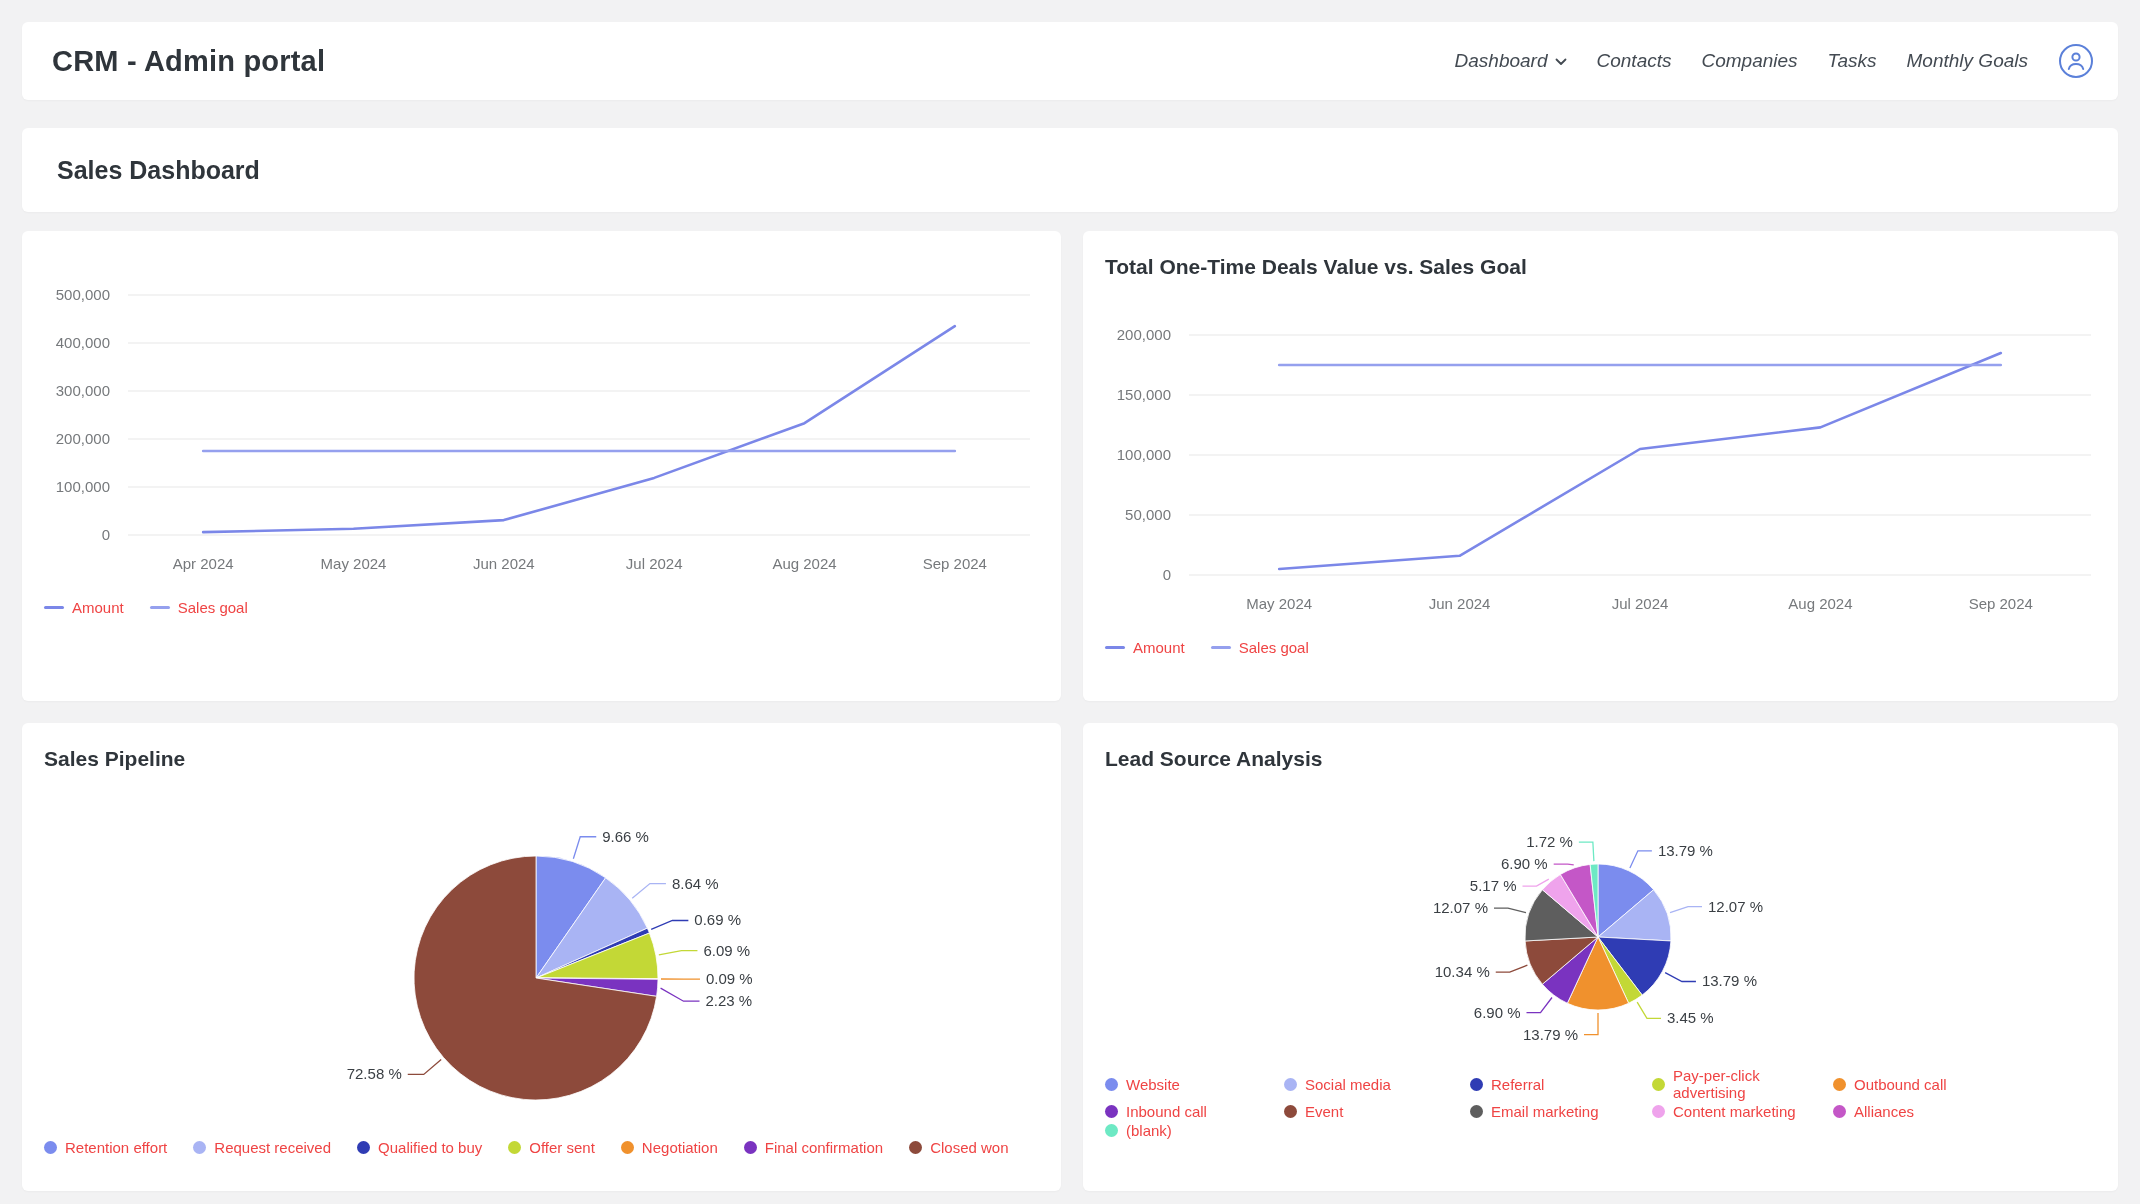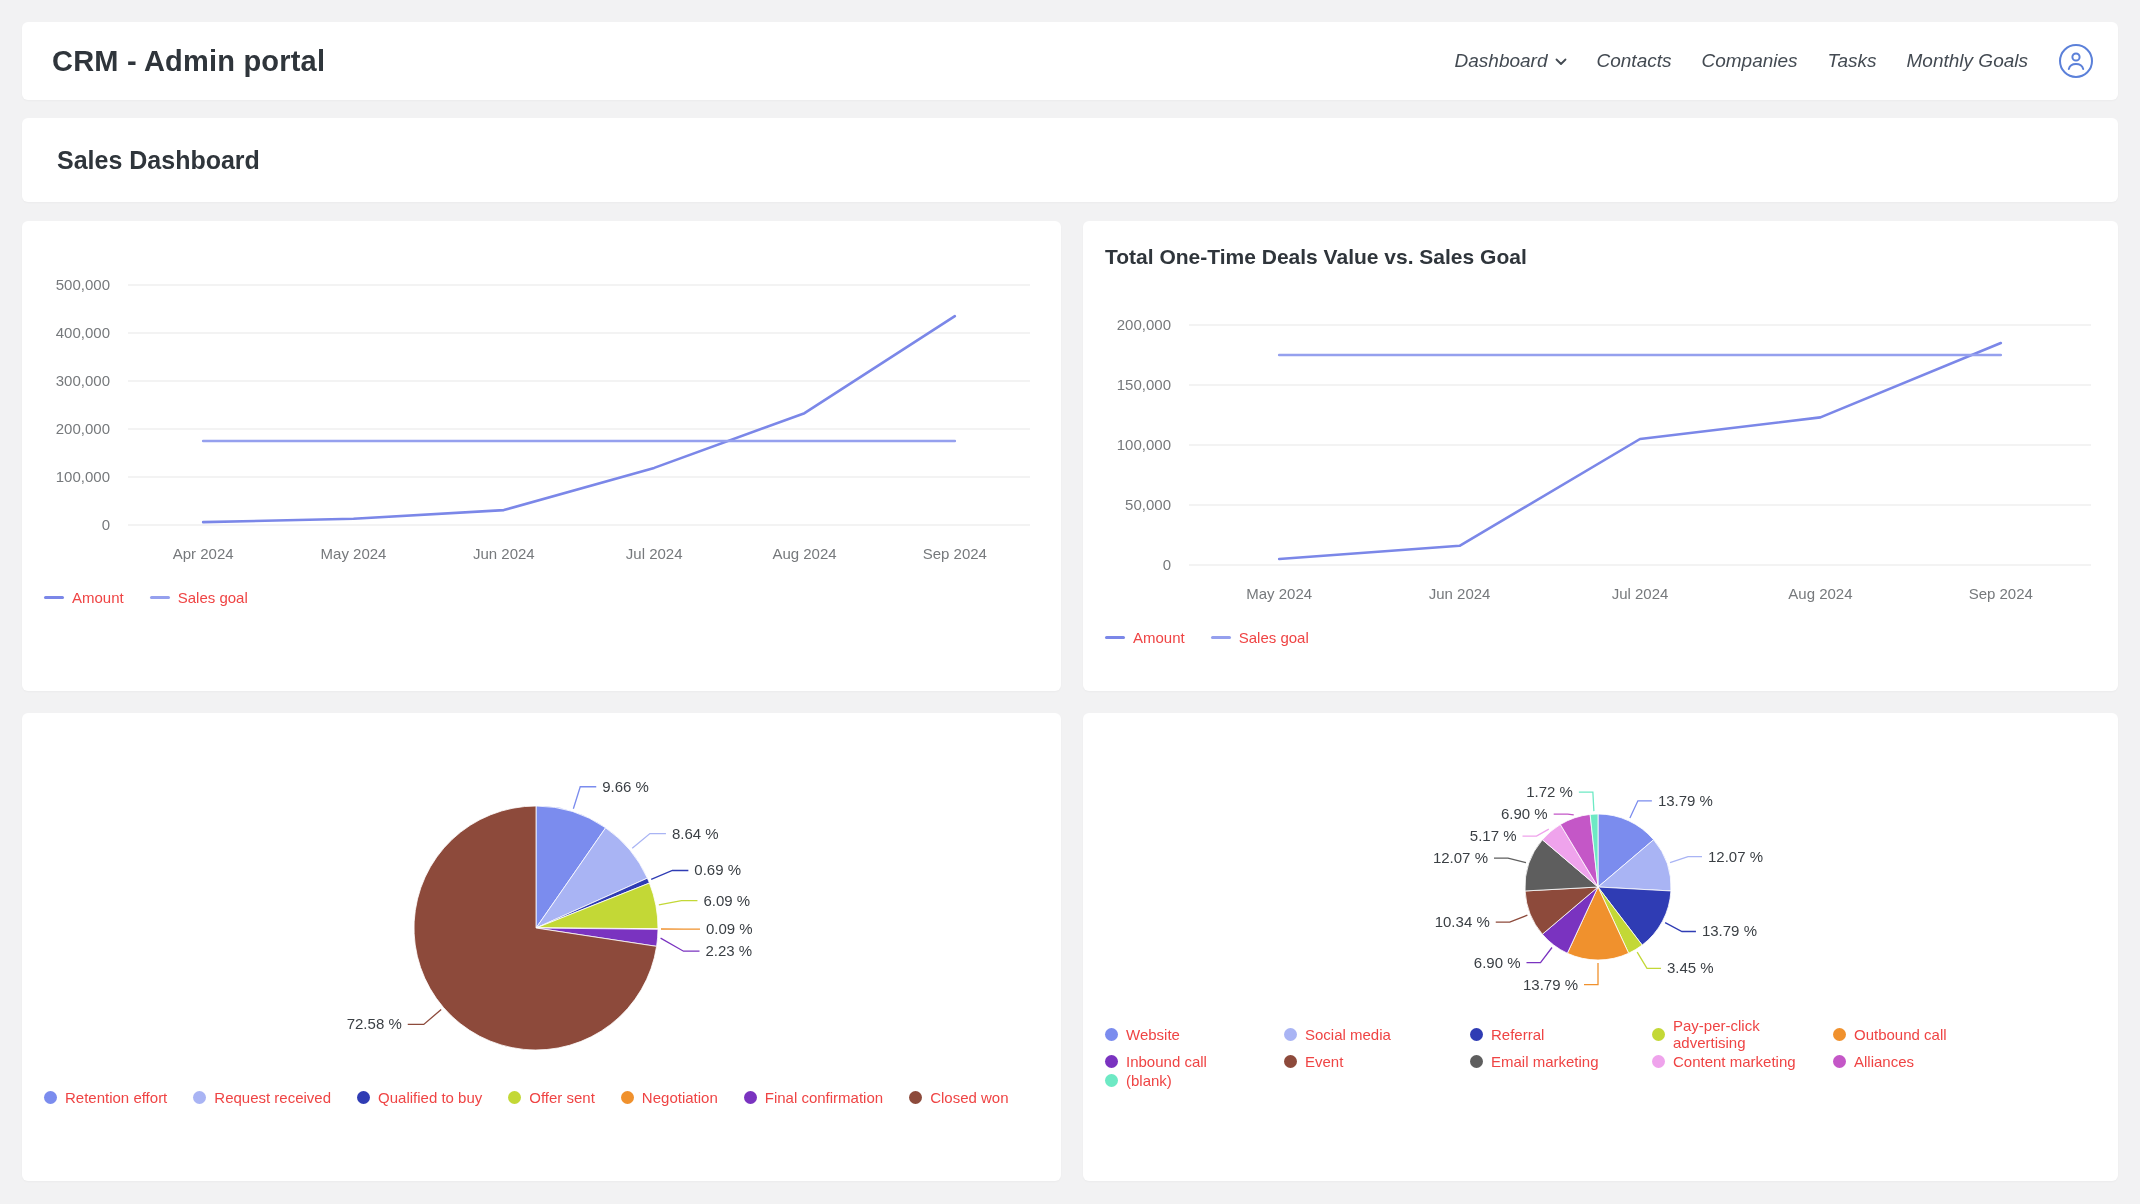--- a/index.html
+++ b/index.html
@@ -8,21 +8,21 @@
     width:2140px; height:1204px;
     background:#f2f2f3;
     font-family:"Liberation Sans", sans-serif;
     padding:22px;
     overflow:hidden;
     color:#2f353b;
   }
   .card { background:#fff; border-radius:6px; box-shadow:0 1px 2px rgba(0,0,0,0.03); }
   .header {
     height:78px; display:flex; align-items:center; justify-content:space-between;
-    padding:0 24px 0 30px; margin-bottom:18px;gap:13px;
+    padding:0 24px 0 30px; margin-bottom:28px;gap:13px;
   }
   .header h1 { font-size:29px; margin:0; font-weight:700; letter-spacing:0.2px; }
   .nav { display:flex; align-items:center; gap:30px; font-size:19px; color:#434a52;font-style:italic; }
   .nav-item { display:flex; align-items:center; gap:7px; cursor:pointer; white-space:nowrap; }
   .chev { display:inline-block; margin-top:2px; }
   .avatar { width:36px; height:36px; cursor:pointer; }
   .title-card { height:84px; display:flex; align-items:center; padding:0 24px; margin-bottom:19px; }
   .title-card h2 { font-size:25px; font-weight:700; margin:11px; }
   .grid {
     display:grid;
@@ -144,20 +144,21 @@
           <span>Amount</span>
         </div>
         <div class="legend-item">
           <span class="swatch-dash" style="background: rgb(149, 160, 238);"></span>
           <span>Sales goal</span>
         </div>
       </div>
   </div>
 
   <div class="card chart-card">
+    <h3>Sales Pipeline</h3>
     <svg width="995" height="332" viewBox="0 0 995 332">
         <path d="M 492 191 L 492 69 A 122 122 0 0 1 561.5972522137679 90.79908940387224 Z" fill="#7b8cee" stroke="#ffffff" stroke-width="0.8"></path>
         <path d="M 492 191 L 561.5972522137679 90.79908940387224 A 122 122 0 0 1 603.359837938413 141.17042550522442 Z" fill="#a9b4f4" stroke="#ffffff" stroke-width="0.8"></path>
         <path d="M 492 191 L 603.359837938413 141.17042550522442 A 122 122 0 0 1 605.4152236760523 146.0446105732469 Z" fill="#2f3cb4" stroke="#ffffff" stroke-width="0.8"></path>
         <path d="M 492 191 L 605.4152236760523 146.0446105732469 A 122 122 0 0 1 613.9982593954052 191.65169355637616 Z" fill="#c3d836" stroke="#ffffff" stroke-width="0.8"></path>
         <path d="M 492 191 L 613.9982593954052 191.65169355637616 A 122 122 0 0 1 613.9926220615658 192.34170136168942 Z" fill="#f0912d" stroke="#ffffff" stroke-width="0.8"></path>
         <path d="M 492 191 L 613.9926220615658 192.34170136168942 A 122 122 0 0 1 612.6091939372889 209.36905925183555 Z" fill="#7a33c0" stroke="#ffffff" stroke-width="0.8"></path>
         <path d="M 492 191 L 612.6091939372889 209.36905925183555 A 122 122 0 1 1 492 69 Z" fill="#8d4a3b" stroke="#ffffff" stroke-width="0.8"></path>
         <polyline points="529.3623578835827,71.71440064542962 536.237031734162,49.76585036418868 552.237031734162,49.76585036418868" fill="none" stroke="#7b8cee" stroke-width="1.3"></polyline>
         <text x="558.237031734162" y="54.76585036418868" text-anchor="start" fill="#3a3f44" font-size="15">9.66 %</text>
@@ -200,20 +201,21 @@
           <span>Final confirmation</span>
         </div>
         <div class="legend-item">
           <span class="swatch-dot" style="background: rgb(141, 74, 59);"></span>
           <span>Closed won</span>
         </div>
       </div>
   </div>
 
   <div class="card chart-card">
+    <h3>Lead Source Analysis</h3>
     <svg width="991" height="260" viewBox="0 0 991 260">
         <path d="M 493 150 L 493 77 A 73 73 0 0 1 548.6327095598562 102.73477359592266 Z" fill="#7b8cee" stroke="#ffffff" stroke-width="0.8"></path>
         <path d="M 493 150 L 548.6327095598562 102.73477359592266 A 73 73 0 0 1 565.8928107182495 153.95450952628138 Z" fill="#a9b4f4" stroke="#ffffff" stroke-width="0.8"></path>
         <path d="M 493 150 L 565.8928107182495 153.95450952628138 A 73 73 0 0 1 537.1821249575387 208.11144322968102 Z" fill="#2f3cb4" stroke="#ffffff" stroke-width="0.8"></path>
         <path d="M 493 150 L 537.1821249575387 208.11144322968102 A 73 73 0 0 1 523.6483153901022 216.25466597718855 Z" fill="#c3d836" stroke="#ffffff" stroke-width="0.8"></path>
         <path d="M 493 150 L 523.6483153901022 216.25466597718855 A 73 73 0 0 1 462.35168460989775 216.2546659771885 Z" fill="#f0912d" stroke="#ffffff" stroke-width="0.8"></path>
         <path d="M 493 150 L 462.35168460989775 216.2546659771885 A 73 73 0 0 1 437.35244289246793 197.24774479235975 Z" fill="#7a33c0" stroke="#ffffff" stroke-width="0.8"></path>
         <path d="M 493 150 L 437.35244289246793 197.24774479235975 A 73 73 0 0 1 420.1071892817505 153.95450952628136 Z" fill="#8d4a3b" stroke="#ffffff" stroke-width="0.8"></path>
         <path d="M 493 150 L 420.1071892817505 153.95450952628136 A 73 73 0 0 1 437.36729044014385 102.73477359592263 Z" fill="#5e5e5e" stroke="#ffffff" stroke-width="0.8"></path>
         <path d="M 493 150 L 437.36729044014385 102.73477359592263 A 73 73 0 0 1 455.36389074526517 87.44983389178202 Z" fill="#efa3ec" stroke="#ffffff" stroke-width="0.8"></path>

